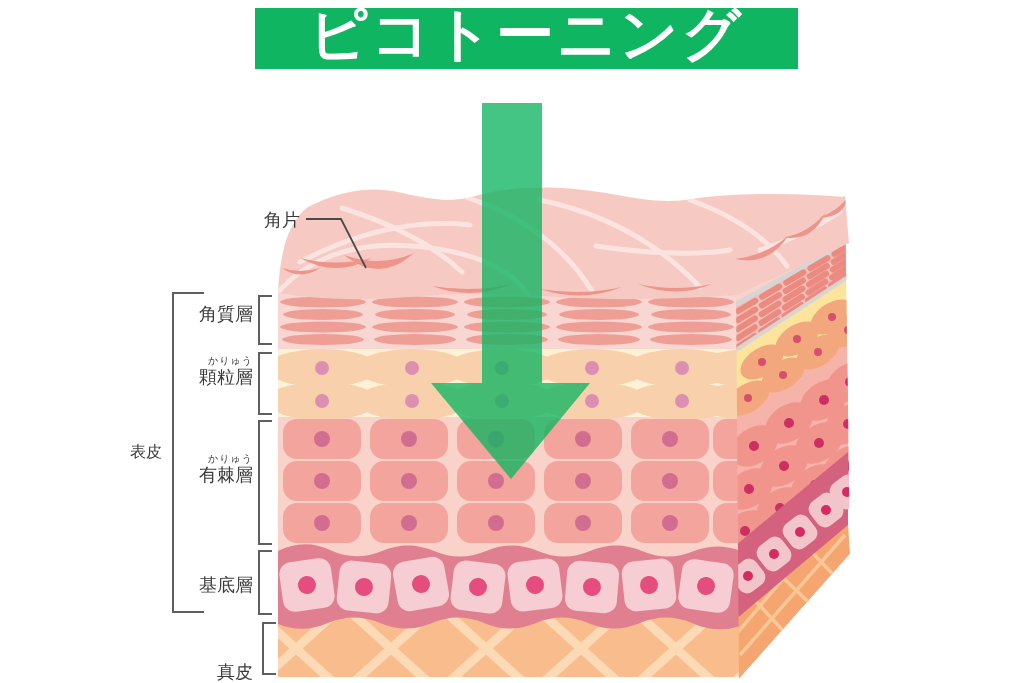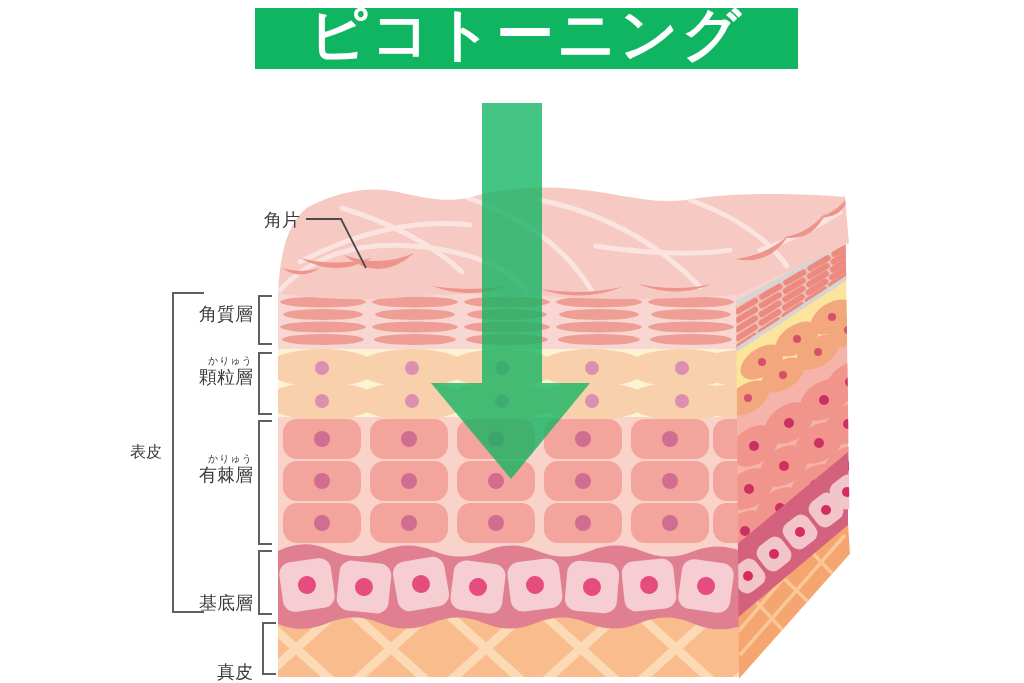--- a/index.html
+++ b/index.html
@@ -279,21 +279,21 @@
   <span class="main">顆粒層</span>
 </div>
 
 <div class="lbl-hyouhi">表皮</div>
 
 <div class="lbl r" style="top:454px">
   <span class="furi">かりゅう</span>
   <span class="main">有棘層</span>
 </div>
 
-<div class="lbl r" style="top:594px">
+<div class="lbl r" style="top:576px">
   <span class="main">基底層</span>
 </div>
 
 <div class="lbl r" style="top:663px">
   <span class="main">真皮</span>
 </div>
 
 </div>
 
 </body></html>

